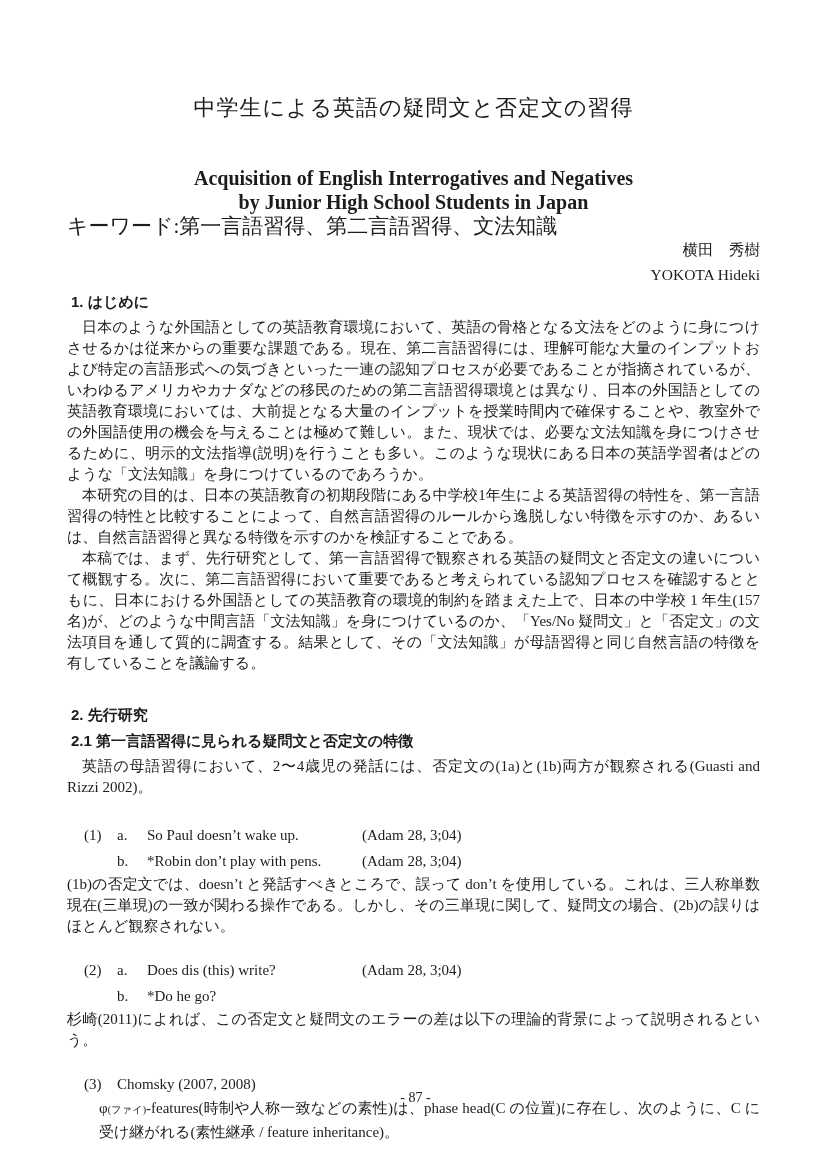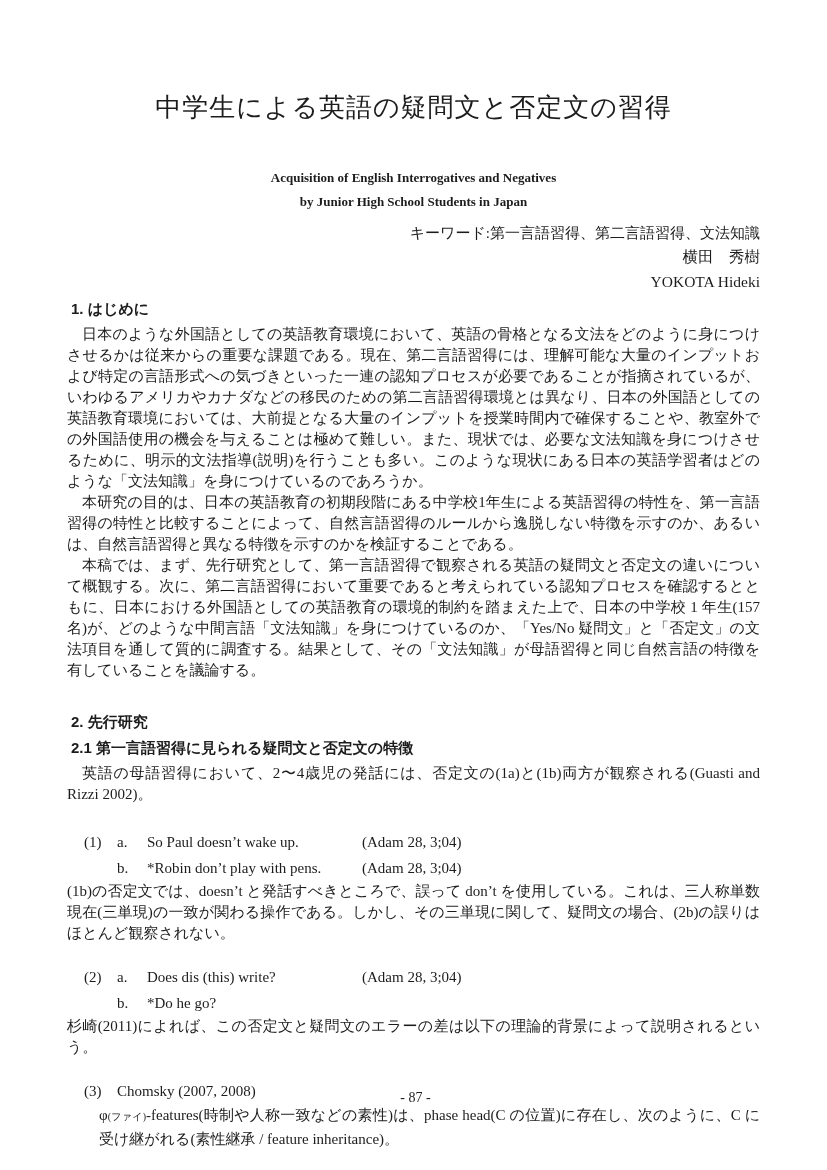--- a/index.html
+++ b/index.html
@@ -11,38 +11,38 @@
     box-sizing: border-box;
     padding: 96px 67px 0 67px;
     position: relative;
     font-family: "Liberation Serif", "DejaVu Serif", serif;
     font-size: 15px;
     line-height: 21px;
     color: #1c1c1c;
     overflow: hidden;
   }
   .title-ja {
-    font-size: 26px;
+    font-size: 22px;
     font-weight: normal;
     text-align: center;
     margin: 0 0 46px 0;
     line-height: 24px;
     letter-spacing: 1px;
   }
   .title-en {
     text-align: center;
     font-weight: bold;
-    font-size: 13px;
+    font-size: 20px;
     line-height: 24px;
     font-family: Liberation Serif, serif;
   }
   .keywords {
-    text-align: right;
-    font-size: 15px;
-    margin-top: 9px;
+    text-align: left;
+    font-size: 21px;
+    margin-top: 2px;
   }
   .authors {
     text-align: right;
     font-size: 15.5px;
     line-height: 25px;
   }
   .sec-h {
     font-family: "Liberation Sans", "DejaVu Sans", sans-serif;
     font-weight: bold;
     font-size: 15px;

